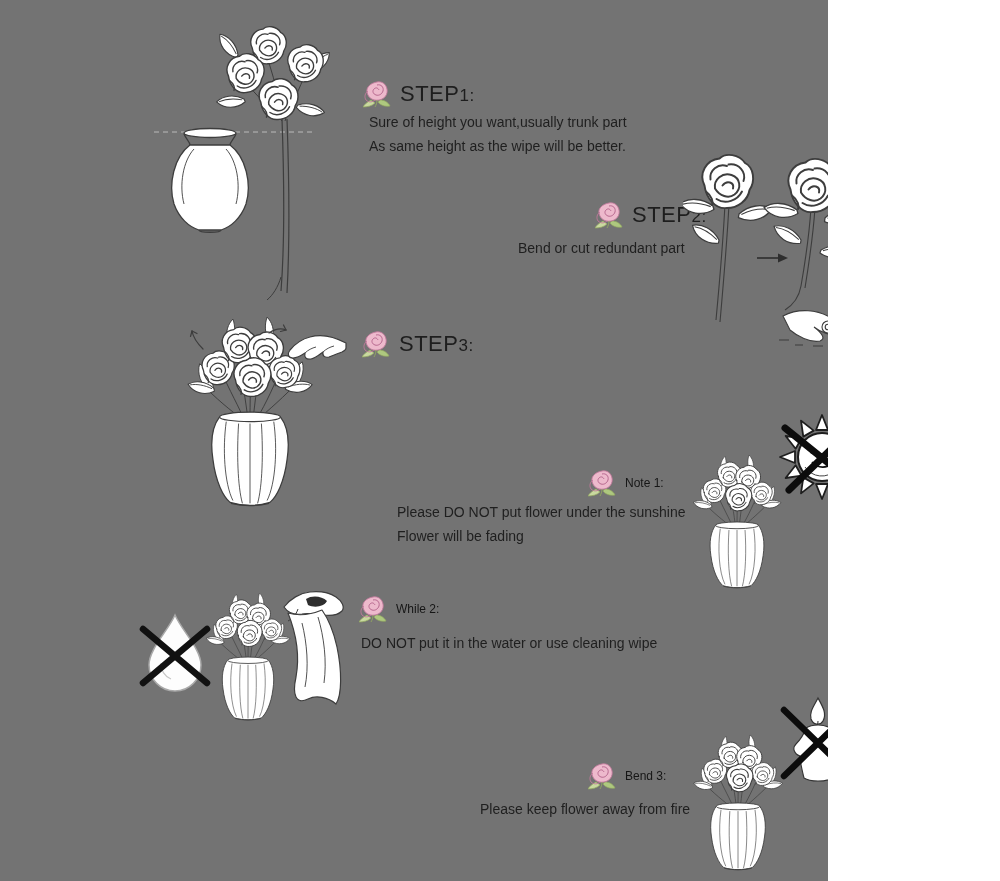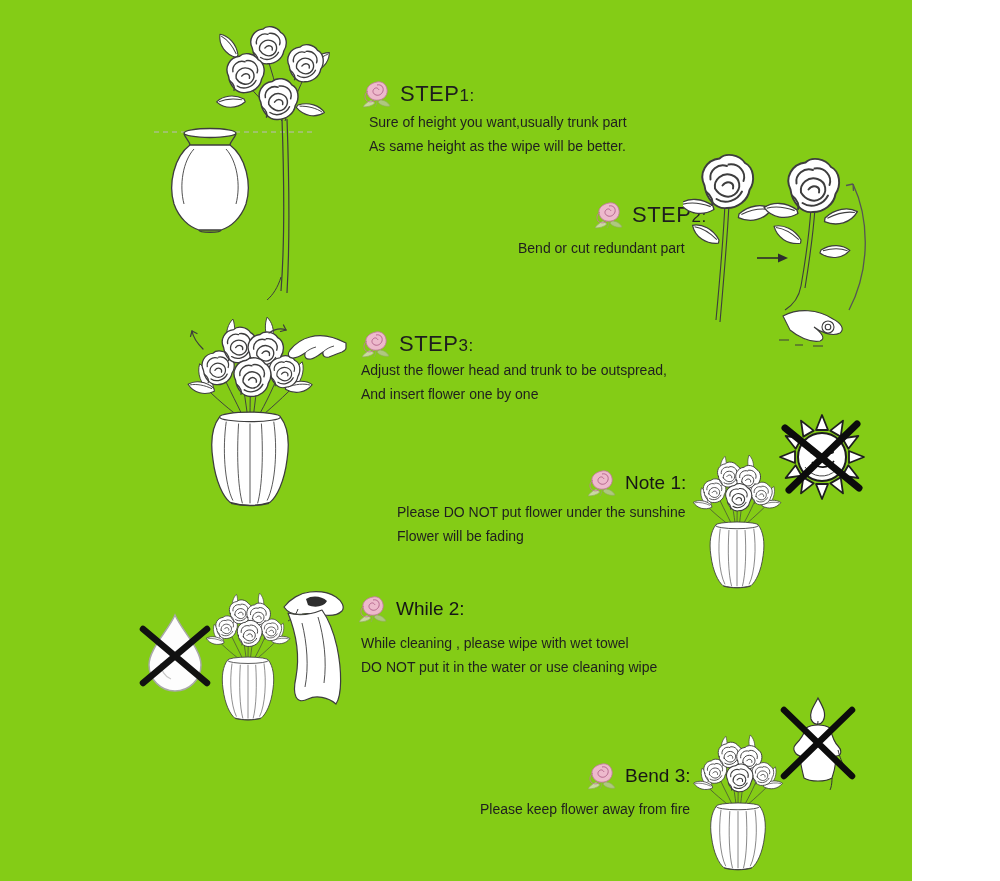--- a/index.html
+++ b/index.html
@@ -1,24 +1,24 @@
 <!DOCTYPE html>
 <html><head>
 <meta charset="utf-8">
 <style>
   html,body{margin:0;padding:0;background:#fff;}
-  .canvas{position:relative;width:912px;height:881px;background:#84cc16;
+  .canvas{position:relative;width:828px;height:881px;background:#737373;
           font-family:"Liberation Sans",sans-serif;overflow:hidden;}
   figure.ill{position:absolute;margin:0;}
   figure.ill svg{width:100%;height:100%;display:block;}
   .header{position:absolute;display:flex;align-items:center;gap:9px;}
   .rose{width:28px;height:28px;flex:0 0 auto;}
   .step-title{font-size:22px;color:#1e1e1e;letter-spacing:.5px;white-space:nowrap;}
   .step-title .num{font-size:17px;}
-  .note-title{font-size:19px;color:#161616;white-space:nowrap;}
+  .note-title{font-size:12px;color:#161616;white-space:nowrap;}
   .lines{position:absolute;font-size:14px;color:#1f1f1f;}
   .lines p{margin:0 0 9px 0;line-height:15px;white-space:nowrap;}
 </style>
 </head>
 <body>
 
 <div class="canvas">
 
   <svg width="0" height="0" style="position:absolute" aria-hidden="true">
     <defs>
@@ -208,24 +208,20 @@
         </g>
       </g>
     </svg>
   </figure>
 
   <div class="header" style="left:362px;top:330px">
     <svg class="rose" viewBox="0 0 28 28">
         <use href="#roseIcon"></use>
       </svg>
     <span class="step-title"><span>STEP</span><span class="num">3:</span></span>
-  </div>
-  <div class="lines" style="left:361px;top:363px">
-    <p>Adjust the flower head and trunk to be outspread,</p>
-    <p>And insert flower one by one</p>
   </div>
 
   <div class="header" style="left:588px;top:469px">
     <svg class="rose" viewBox="0 0 28 28">
         <use href="#roseIcon"></use>
       </svg>
     <span class="note-title">Note 1:</span>
   </div>
   <div class="lines" style="left:397px;top:505px">
     <p>Please DO NOT put flower under the sunshine</p>
@@ -279,21 +275,20 @@
     </svg>
   </figure>
 
   <div class="header" style="left:359px;top:595px">
     <svg class="rose" viewBox="0 0 28 28">
         <use href="#roseIcon"></use>
       </svg>
     <span class="note-title">While 2:</span>
   </div>
   <div class="lines" style="left:361px;top:636px">
-    <p>While cleaning , please wipe with wet towel</p>
     <p>DO NOT put it in the water or use cleaning wipe</p>
   </div>
 
   <div class="header" style="left:588px;top:762px">
     <svg class="rose" viewBox="0 0 28 28">
         <use href="#roseIcon"></use>
       </svg>
     <span class="note-title">Bend 3:</span>
   </div>
   <div class="lines" style="left:480px;top:802px">

